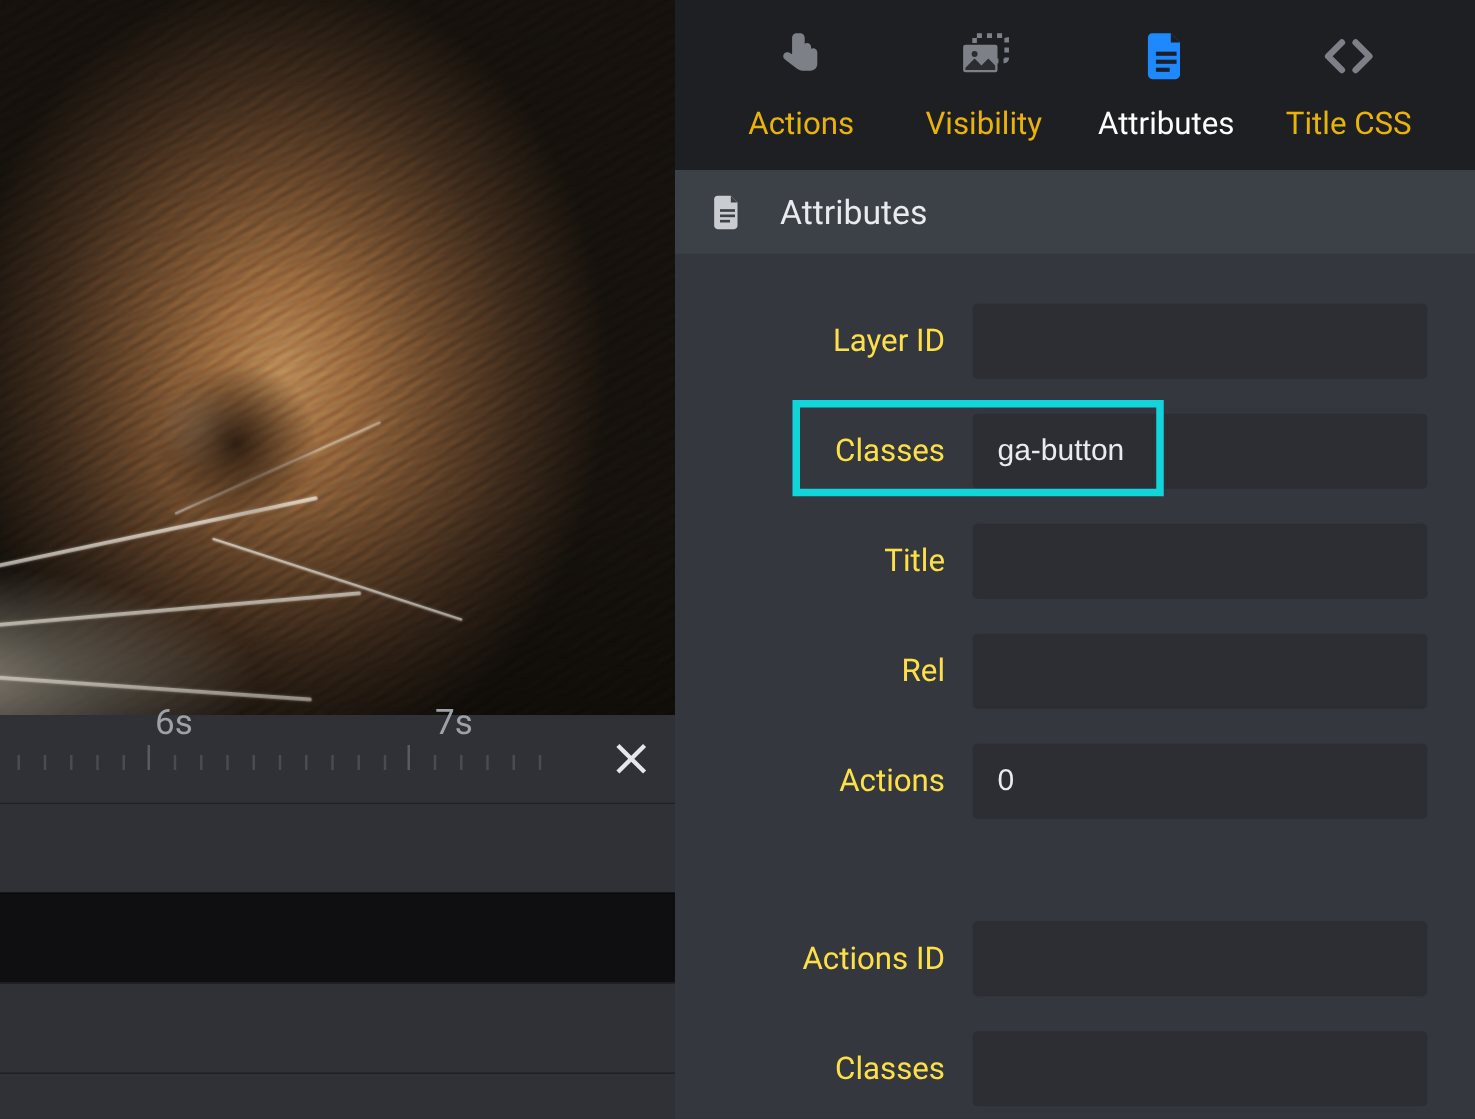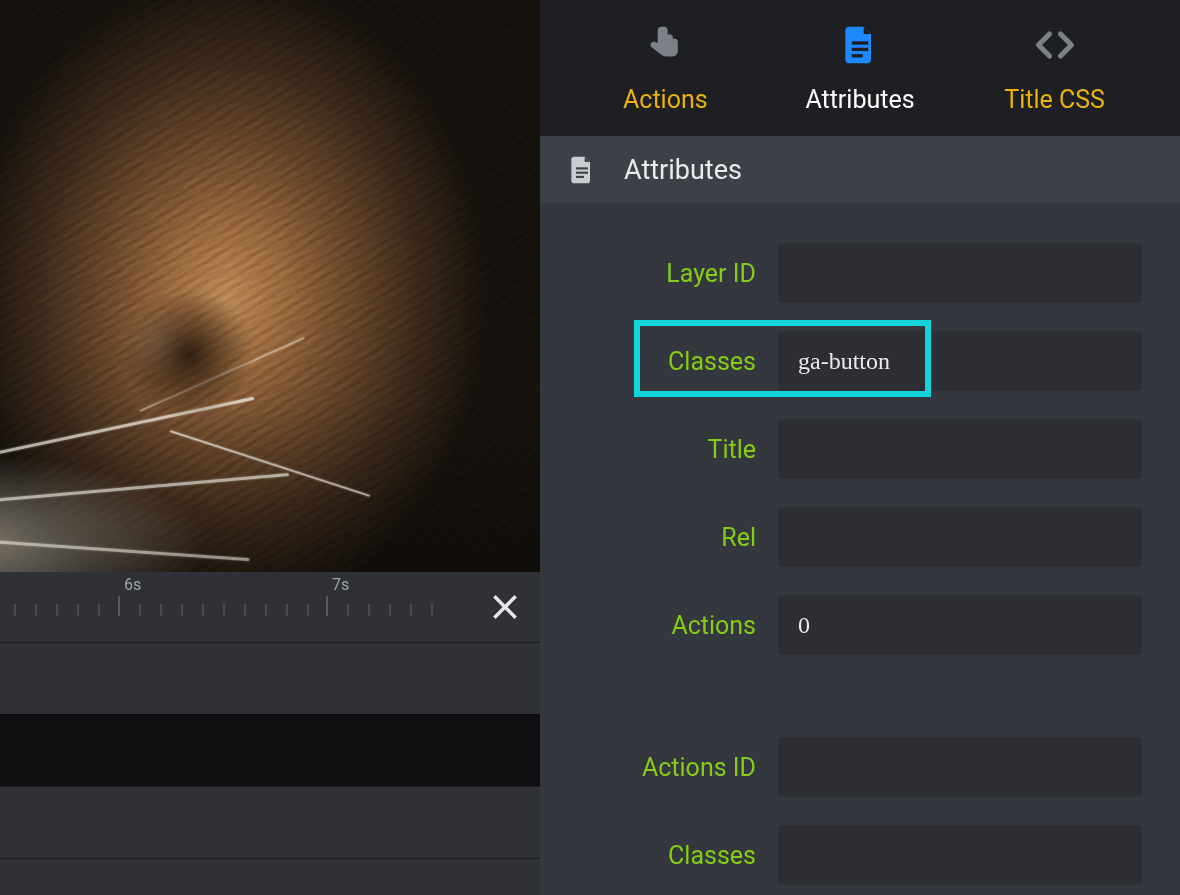--- a/index.html
+++ b/index.html
@@ -85,21 +85,21 @@
     position: absolute;
     bottom: 26px;
     width: 2px;
     background: #6a6d72;
   }
   .tick.minor { height: 12px; opacity: 0.45; }
   .tick.major { height: 20px; opacity: 0.7; }
   .tick-label {
     position: absolute;
     bottom: 48px;
-    font-size: 16px;
+    font-size: 28px;
     color: #9ea2a8;
     transform: translateX(6px);
   }
   .close-btn {
     position: absolute;
     right: 14px;
     top: 14px;
     width: 42px; height: 42px;
     display: flex; align-items:center; justify-content:center;
     cursor: pointer;
@@ -177,33 +177,32 @@
   .field-row {
     display: flex;
     align-items: center;
     height: 60px;
   }
   .field-label {
     width: 200px;
     text-align: right;
     padding-right: 22px;
     font-size: 25px;
-    color: #84cc16;
+    color: #fde047;
   }
   .field-input {
     flex: 1 1 auto;
     height: 60px;
     background: #2c2e33;
     border: none;
     border-radius: 4px;
     color: #e9ebee;
     font-size: 24px;
     padding: 0 20px;
     outline: none;
-    font-family: Liberation Serif, serif;
   }
 
   .highlight-box {
     position: absolute;
     border: 6px solid #11d5da;
     pointer-events: none;
   }
   .rel-wrap { position: relative; }
 
   .group-gap { height: 26px; }
@@ -222,21 +221,21 @@
       <div class="whisker" style="left:140px; top:410px; width:180px; transform:rotate(-24deg); height:2px; opacity:0.6;"></div>
     </div>
 
     <div class="timeline">
       <div class="ticks">
 
         <div class="tick major" style="left:118px;"></div>
         <div class="tick-label" style="left:118px;">6s</div>
 
         <div class="tick major" style="left:326px;"></div>
-        <div class="tick-label" style="left:326px;">7s</div>
+        <div class="tick-label" style="left:342px;">7s</div>
 
         <div class="tick minor" style="left:14px;"></div>
         <div class="tick minor" style="left:35px;"></div>
         <div class="tick minor" style="left:56px;"></div>
         <div class="tick minor" style="left:77px;"></div>
         <div class="tick minor" style="left:98px;"></div>
         <div class="tick minor" style="left:139px;"></div>
         <div class="tick minor" style="left:160px;"></div>
         <div class="tick minor" style="left:181px;"></div>
         <div class="tick minor" style="left:202px;"></div>
@@ -270,20 +269,29 @@
   <div class="side-panel">
     <div class="tab-bar">
 
       <div class="tab">
         <svg viewBox="0 0 24 24">
           <path class="icon-fill" d="M10 2c-1.1 0-2 .9-2 2v7.1l-1.3-.7c-.8-.4-1.8-.2-2.3.6-.5.8-.3 1.8.5 2.4l5.3 4.1c.7.5 1.5.8 2.3.8H16c1.7 0 3-1.3 3-3v-5c0-1-.8-1.8-1.8-1.8-.3 0-.6.1-.9.2V8c0-1-.8-1.8-1.8-1.8-.4 0-.7.1-1 .3V4c0-1.1-.9-2-2-2z"></path>
         </svg>
         <span class="tab-label">Actions</span>
       </div>
 
+      <div class="tab">
+        <svg viewBox="0 0 24 24">
+          <rect x="3" y="7" width="15" height="12" rx="1" class="icon-fill"></rect>
+          <rect x="8" y="3" width="14" height="11" rx="1" fill="none" class="icon-stroke" stroke-width="2" stroke-dasharray="2.2 2.2"></rect>
+          <circle cx="8" cy="11" r="1.3" fill="#2a2c30"></circle>
+          <path d="M4 17l4-4 3 3 3-3 3 3v2H4z" fill="#2a2c30"></path>
+        </svg>
+        <span class="tab-label">Visibility</span>
+      </div>
 
       <div class="tab active">
         <svg viewBox="0 0 24 24">
           <path class="icon-fill" d="M6 2h8l4 4v14c0 1.1-.9 2-2 2H6c-1.1 0-2-.9-2-2V4c0-1.1.9-2 2-2z"></path>
           <path fill="#1d1f23" d="M14 2v4h4z"></path>
           <rect x="7.5" y="10" width="9" height="1.8" fill="#1d1f23"></rect>
           <rect x="7.5" y="13.5" width="9" height="1.8" fill="#1d1f23"></rect>
           <rect x="7.5" y="17" width="6" height="1.8" fill="#1d1f23"></rect>
         </svg>
         <span class="tab-label">Attributes</span>

